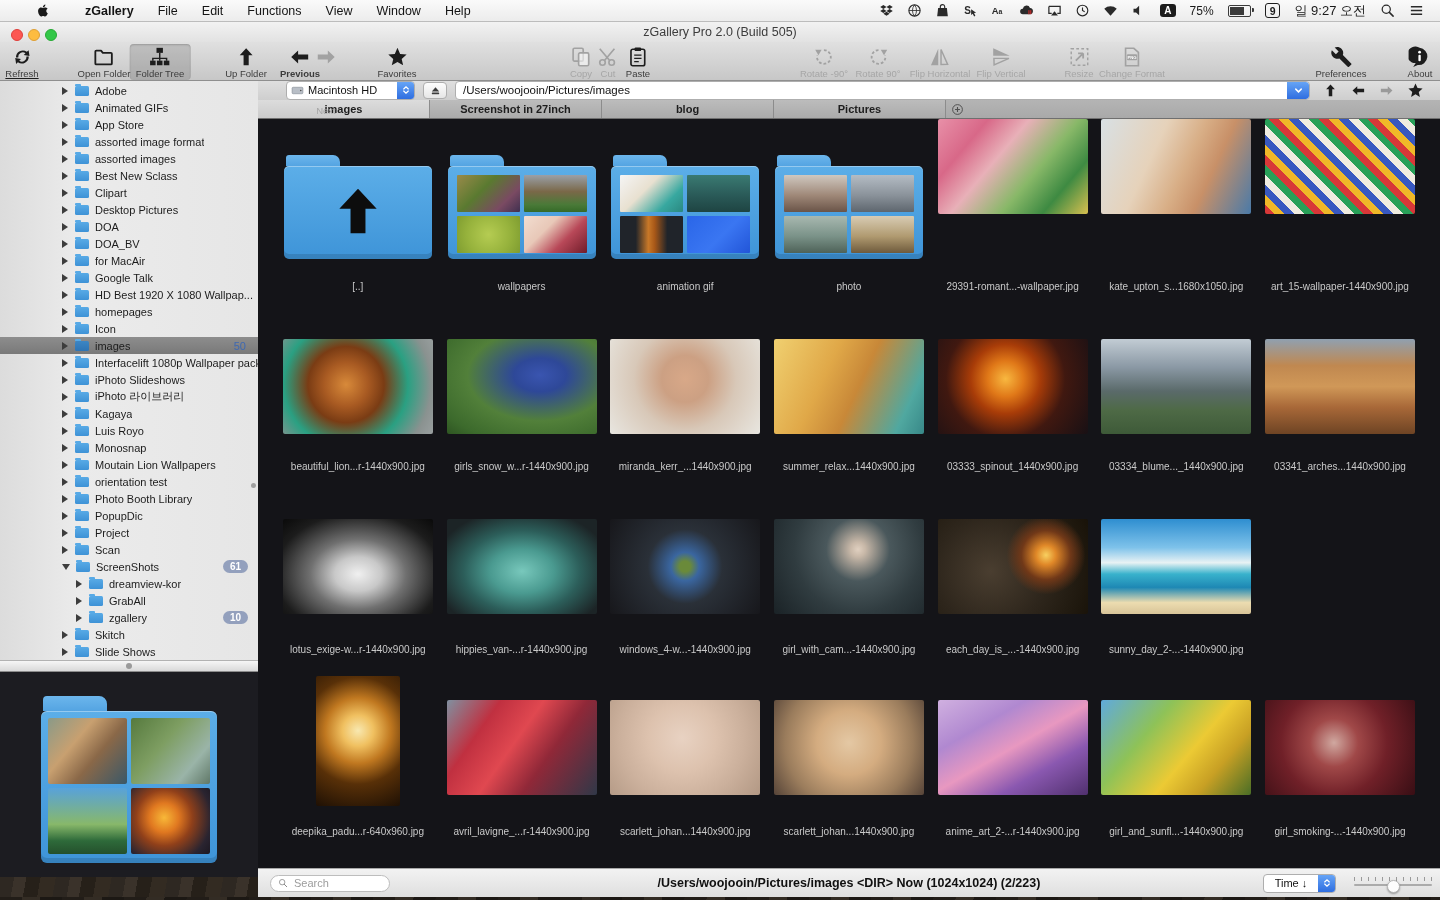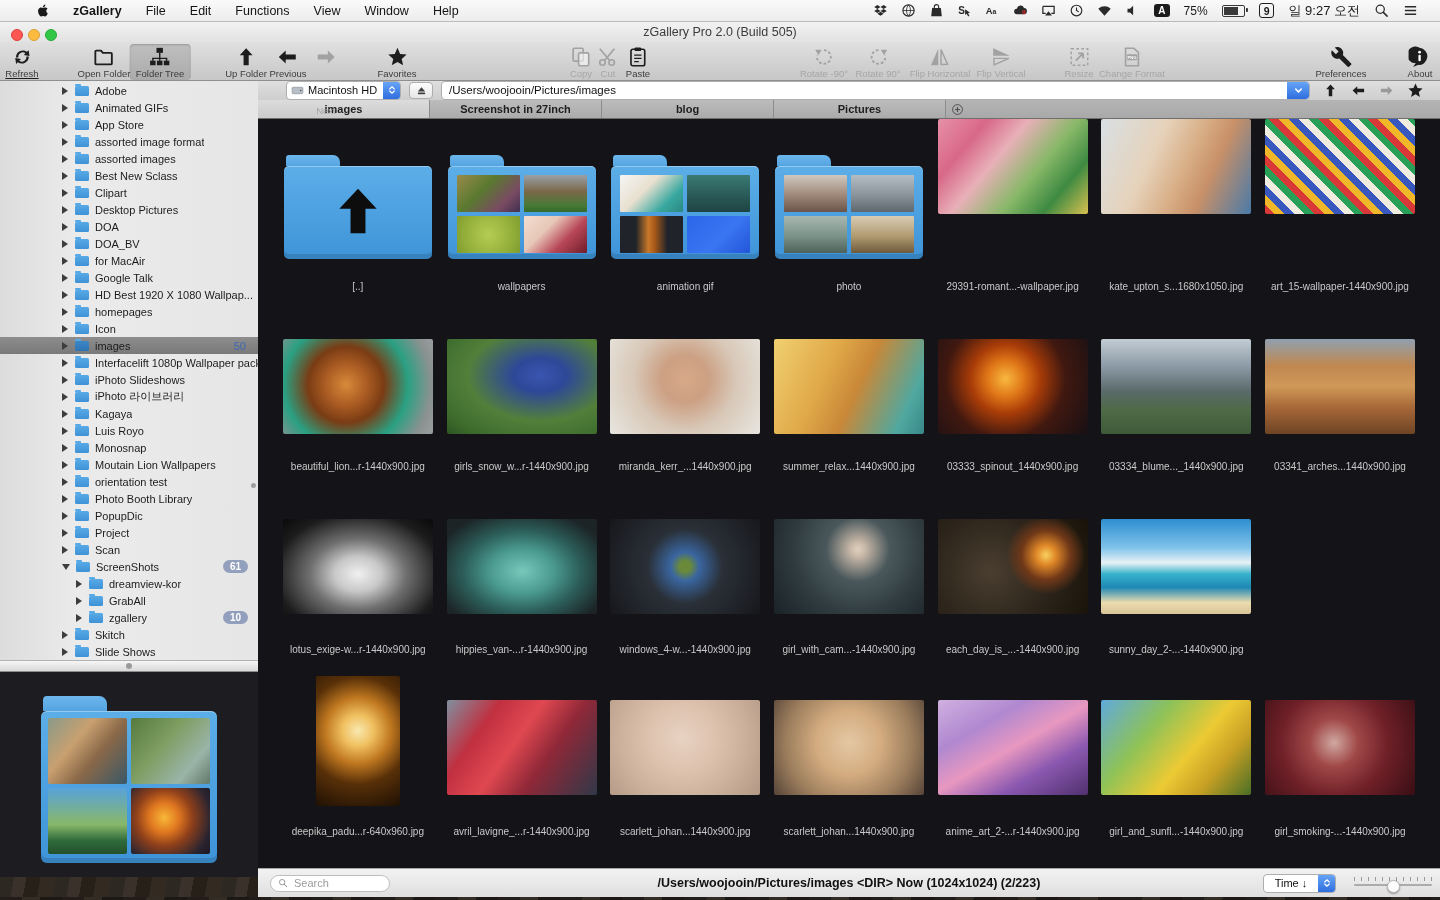--- a/index.html
+++ b/index.html
@@ -1,20 +1,20 @@
 <!DOCTYPE html>
 <html><head>
 <meta charset="utf-8">
 <style>
   html,body{margin:0;padding:0;background:#000;}
   body{width:1440px;height:900px;overflow:hidden;font-family:"Liberation Sans",sans-serif;-webkit-font-smoothing:antialiased;}
   .screen{position:relative;width:1440px;height:900px;overflow:hidden;background:#141418;}
 
   
-  .menubar{position:absolute;top:0;left:0;right:0;height:22px;background:linear-gradient(#fafafa,#ececec);border-bottom:1px solid #bcbcbc;display:flex;align-items:center;padding:0 22px 0 36px;font-size:12.5px;color:#141414;z-index:60;box-sizing:border-box;}
+  .menubar{position:absolute;top:0;left:0;right:0;height:22px;background:linear-gradient(#fafafa,#ececec);border-bottom:1px solid #bcbcbc;display:flex;align-items:center;padding:0 16px 0 36px;font-size:12.5px;color:#141414;z-index:60;box-sizing:border-box;gap:12px;}
   .apple{width:15px;height:15px;margin-right:22px;display:inline-flex;}
   .apple svg{width:15px;height:15px;}
   .menu-item{margin-right:24px;white-space:nowrap;}
   .menu-item.appname{font-weight:bold;}
   .mb-right{margin-left:auto;display:flex;align-items:center;gap:14px;font-size:12px;color:#1a1a1a;}
   .mb-ic{display:inline-flex;align-items:center;color:#2a2a2a;}
   .mb-ic svg{width:15px;height:15px;}
   .inpA{background:#1c1c1c;color:#fff;font-size:10px;font-weight:bold;padding:1px 4px;border-radius:3px;}
   .batt{position:relative;width:21px;height:10px;border:1px solid #3a3a3a;border-radius:2px;display:inline-block;}
   .batt i{position:absolute;left:1px;top:1px;bottom:1px;width:70%;background:#3a3a3a;}
@@ -62,21 +62,21 @@
   .bpgrid{display:grid;grid-template-columns:repeat(2,79px);grid-auto-rows:66px;gap:4px;justify-content:center;padding-top:7px;}
   .bpimg{border-radius:2px;}
   .side-texture{position:absolute;bottom:0;left:0;right:0;height:23px;background:repeating-linear-gradient(100deg,#2e2822 0 14px,#3a322a 14px 26px,#262019 26px 40px,#332b22 40px 55px);}
 
   
   .content{position:absolute;left:258px;top:80px;right:0;bottom:0;z-index:20;}
   .pathbar{position:absolute;top:0;left:0;right:0;height:20px;background:linear-gradient(#e0e0e0,#cecece);display:flex;align-items:center;padding-left:28px;box-sizing:border-box;}
   .vol-select{height:17px;display:flex;align-items:center;background:#fff;border:1px solid #aeaeae;border-radius:4px;overflow:hidden;}
   .vol-select .drive{width:13px;height:13px;margin:0 2px 0 4px;display:inline-flex;}
   .vol-select .drive svg{width:13px;height:13px;}
-  .vol-label{font-size:11px;padding:0 6px 0 2px;color:#111;white-space:nowrap;}
+  .vol-label{font-size:11px;padding:0 20px 0 2px;color:#111;white-space:nowrap;}
   .stepper{width:17px;height:17px;background:linear-gradient(#66a4f6,#2f6ee0);display:flex;align-items:center;justify-content:center;}
   .stepper svg{width:10px;height:12px;}
   .eject-btn{margin-left:8px;width:24px;height:17px;background:linear-gradient(#fdfdfd,#e6e6e6);border:1px solid #aeaeae;border-radius:4px;display:flex;align-items:center;justify-content:center;box-sizing:border-box;color:#3c3c3c;}
   .eject-btn svg{width:11px;height:11px;}
   .path-field{margin-left:8px;flex:1;height:17px;background:#fff;border:1px solid #aeaeae;border-radius:4px;position:relative;display:flex;align-items:center;overflow:hidden;}
   .path-field input{border:none;outline:none;flex:1;font-size:11.5px;padding:0 26px 0 7px;font-family:"Liberation Sans",sans-serif;color:#111;background:transparent;}
   .path-dd{position:absolute;right:0;top:0;bottom:0;width:22px;background:linear-gradient(#66a4f6,#2f6ee0);display:flex;align-items:center;justify-content:center;border-radius:0 3px 3px 0;}
   .path-dd svg{width:11px;height:11px;}
   .path-actions{display:flex;align-items:center;gap:13px;margin:0 16px 0 13px;}
   .pa{display:inline-flex;color:#1e1e1e;}
@@ -253,21 +253,21 @@
         <span class="tb-label">Folder Tree</span>
       </div>
       <div class="tbtn" style="left: 246px;">
         <span class="tb-icon">
           <svg viewBox="0 0 24 24">
             <path fill="currentColor" d="M12 2.5 19 10h-4.2v11H9.2V10H5z"></path>
           </svg>
         </span>
         <span class="tb-label">Up Folder</span>
       </div>
-      <div class="tbtn" style="left: 288px;">
+      <div class="tbtn" style="left: 300px; font-weight: bold;">
         <span class="tb-icon">
           <svg viewBox="0 0 24 24">
             <path fill="currentColor" d="M2.5 12 10 5v4.2h11v5.6H10V19z"></path>
           </svg>
         </span>
         <span class="tb-label">Previous</span>
       </div>
       <div class="tbtn disabled" style="left: 326px; gap: 37px;">
         <span class="tb-icon">
           <svg viewBox="0 0 24 24">

